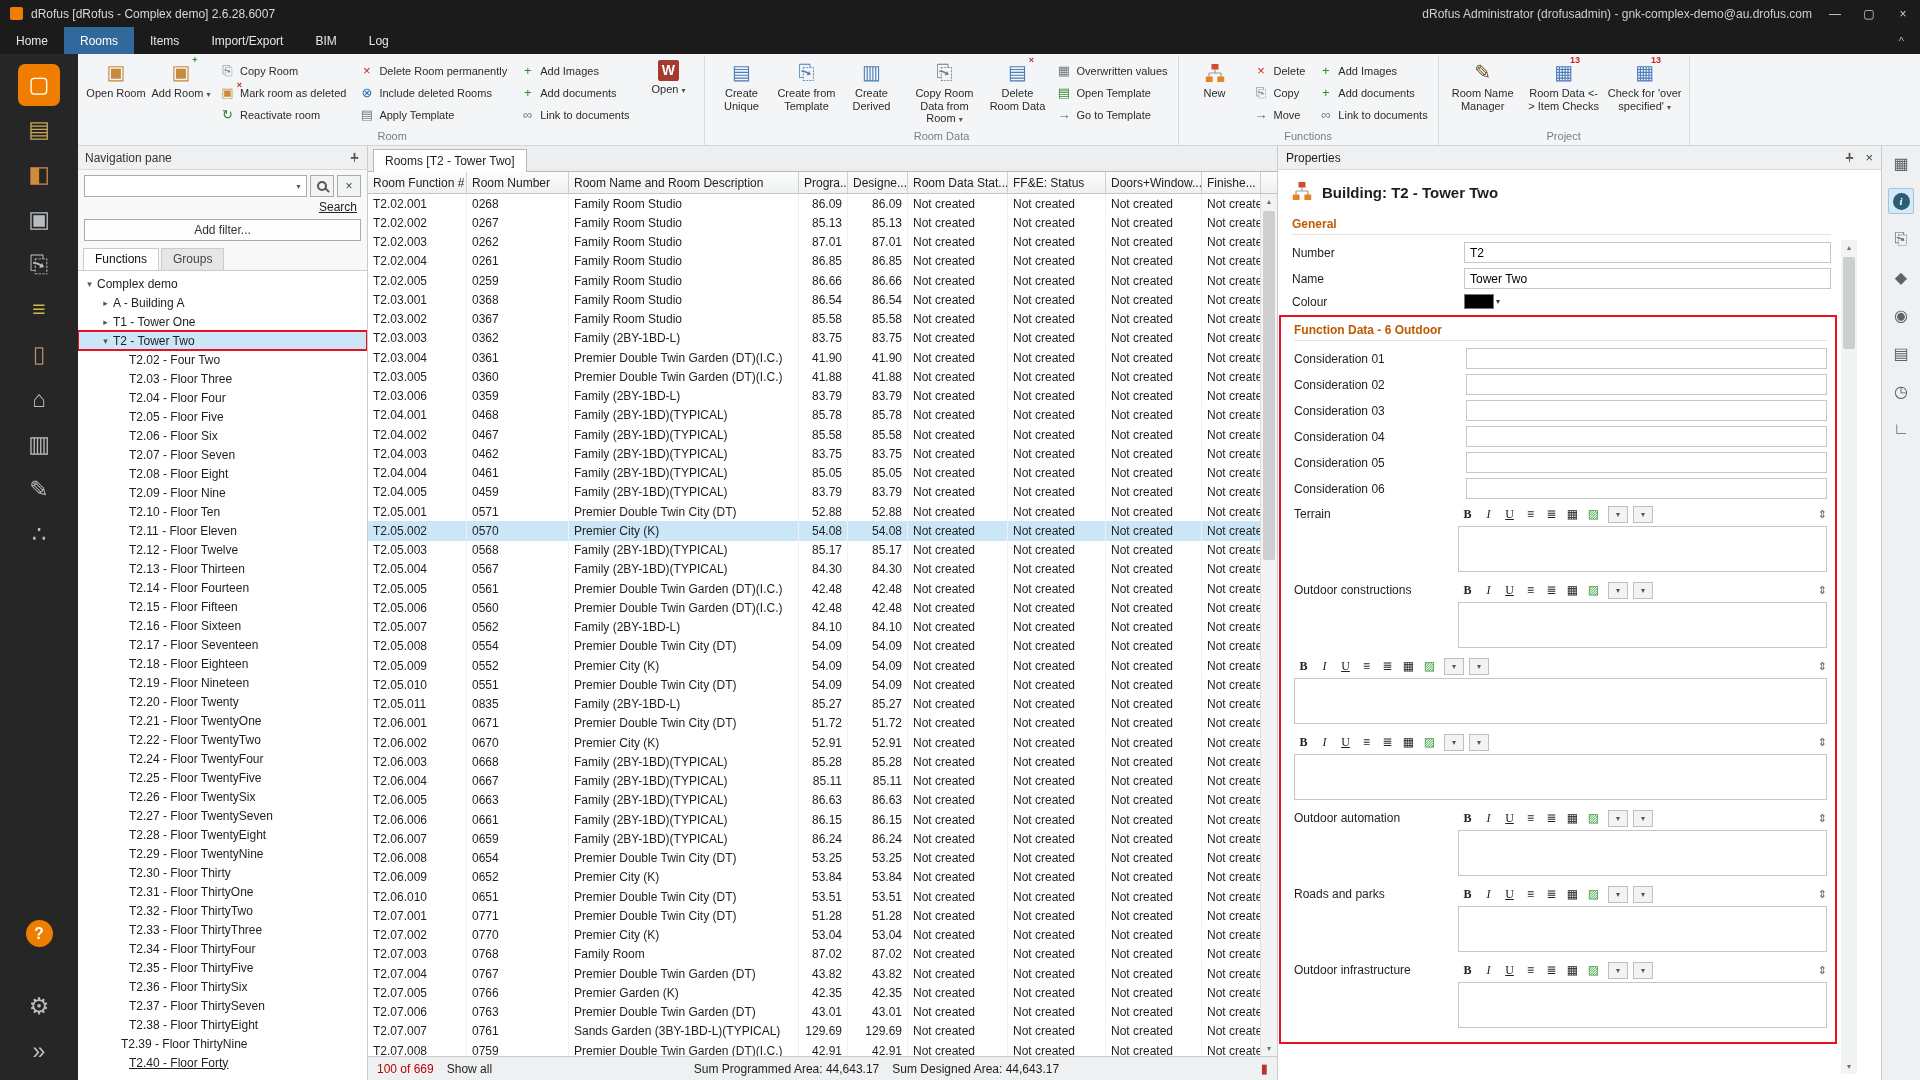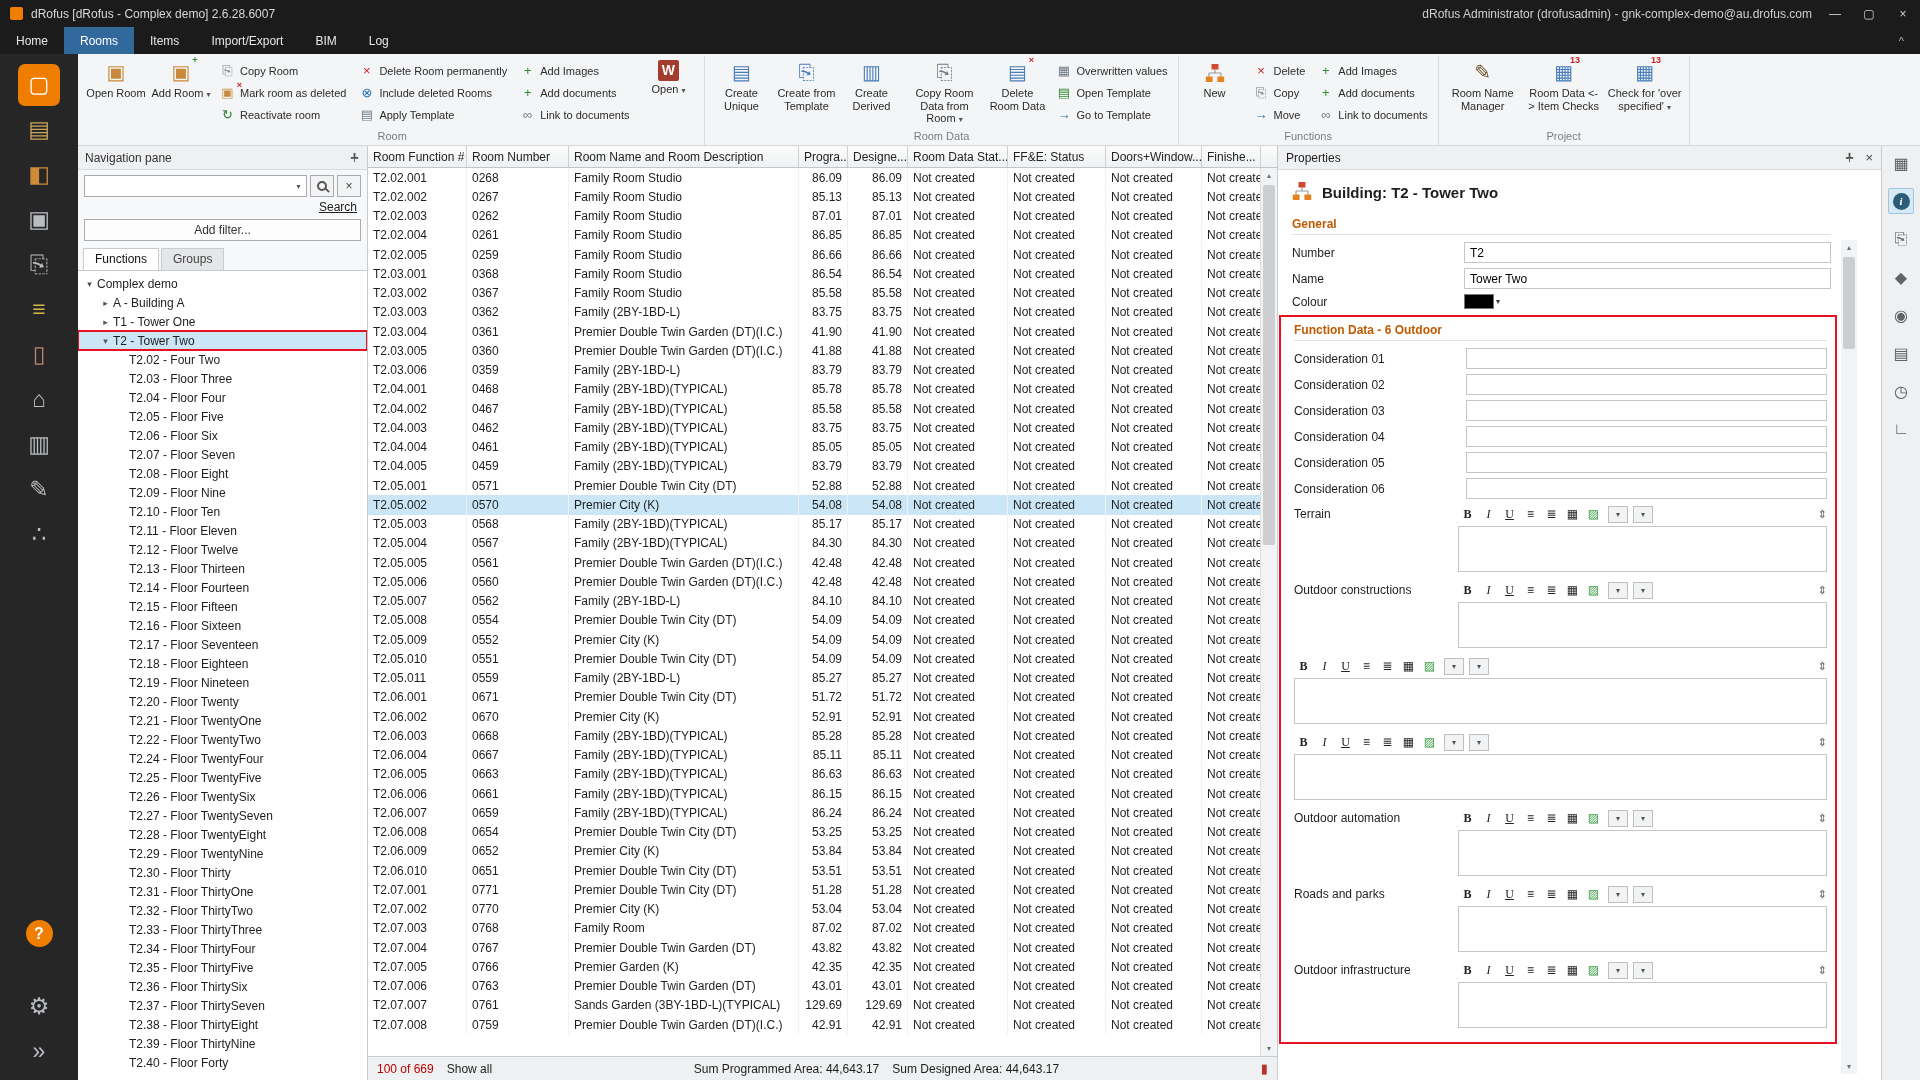--- a/index.html
+++ b/index.html
@@ -520,32 +520,35 @@
                 <span class="tree-label">T2.36 - Floor ThirtySix</span>
               </div>
               <div class="tree-item" style="padding-left: 36px;">
                 <span class="tree-arrow"></span>
                 <span class="tree-label">T2.37 - Floor ThirtySeven</span>
               </div>
               <div class="tree-item" style="padding-left: 36px;">
                 <span class="tree-arrow"></span>
                 <span class="tree-label">T2.38 - Floor ThirtyEight</span>
               </div>
-              <div class="tree-item" style="padding-left: 36px;">
+              <div class="tree-item" style="padding-left: 28px;">
                 <span class="tree-arrow"></span>
                 <span class="tree-label">T2.39 - Floor ThirtyNine</span>
               </div>
-              <div class="tree-item" style="padding-left: 36px;">
+              <div class="tree-item" style="padding-left: 36px; text-decoration: underline;">
                 <span class="tree-arrow"></span>
                 <span class="tree-label">T2.40 - Floor Forty</span>
               </div>
             </div>
         </div>
 
         <div class="tablearea">
+          <div class="tabbar">
+            <div class="doc-tab">Rooms [T2 - Tower Two]</div>
+          </div>
           <div class="grid">
             <div class="grid-head">
                 <div class="gh-cell" style="width: 99px;">Room Function #</div>
                 <div class="gh-cell" style="width: 102px;">Room Number</div>
                 <div class="gh-cell" style="width: 230px;">Room Name and Room Description</div>
                 <div class="gh-cell" style="width: 49px;">Progra...</div>
                 <div class="gh-cell" style="width: 60px;">Designe...</div>
                 <div class="gh-cell" style="width: 100px;">Room Data Stat...</div>
                 <div class="gh-cell" style="width: 98px;">FF&amp;E: Status</div>
                 <div class="gh-cell" style="width: 96px;">Doors+Window...</div>
@@ -833,21 +836,21 @@
                   <div class="gcell" style="width: 230px;">Premier Double Twin City (DT)</div>
                   <div class="gcell num" style="width: 49px;">54.09</div>
                   <div class="gcell num" style="width: 60px;">54.09</div>
                   <div class="gcell" style="width: 100px;">Not created</div>
                   <div class="gcell" style="width: 98px;">Not created</div>
                   <div class="gcell" style="width: 96px;">Not created</div>
                   <div class="gcell" style="width: 59px;">Not created</div>
                 </div>
                 <div class="grow">
                   <div class="gcell" style="width: 99px;">T2.05.011</div>
-                  <div class="gcell" style="width: 102px;">0559</div>
+                  <div class="gcell" style="width: 102px;">0835</div>
                   <div class="gcell" style="width: 230px;">Family (2BY-1BD-L)</div>
                   <div class="gcell num" style="width: 49px;">85.27</div>
                   <div class="gcell num" style="width: 60px;">85.27</div>
                   <div class="gcell" style="width: 100px;">Not created</div>
                   <div class="gcell" style="width: 98px;">Not created</div>
                   <div class="gcell" style="width: 96px;">Not created</div>
                   <div class="gcell" style="width: 59px;">Not created</div>
                 </div>
                 <div class="grow">
                   <div class="gcell" style="width: 99px;">T2.06.001</div>

